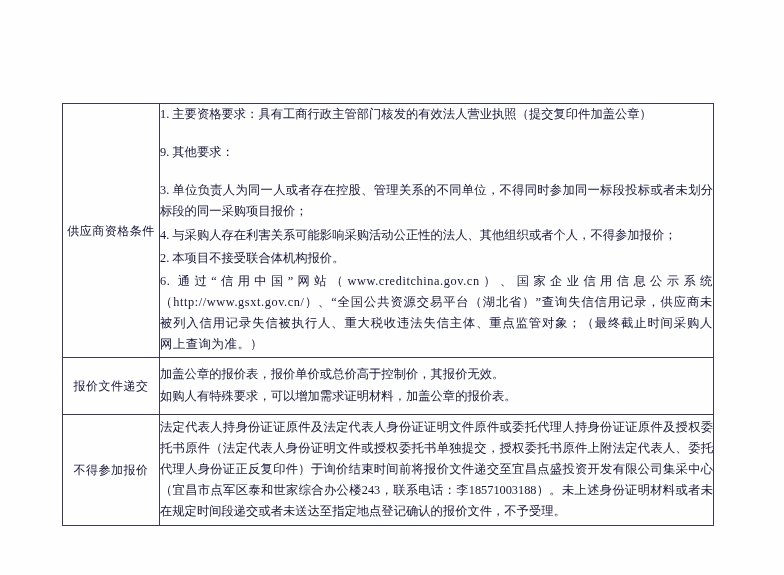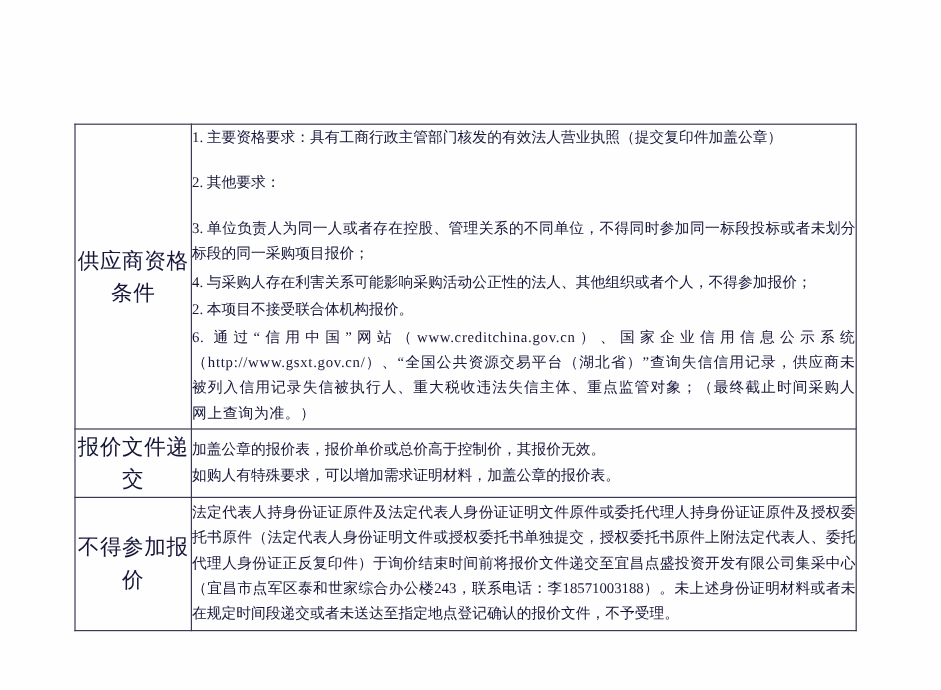--- a/index.html
+++ b/index.html
@@ -32,21 +32,21 @@
     table-layout: fixed;
   }
   .doc-table td {
     border: 1px solid #3a3a55;
     vertical-align: middle;
     padding: 0;
   }
   .label-cell {
     width: 96px;
     text-align: center;
-    font-size: 18px;
+    font-size: 12px;
     letter-spacing: 0.5px;
     color: #16163a;
     padding: 4px 2px;
     line-height: 1.5;
   }
   .content-cell {
     padding: 7px 9px 9px 9px;
     font-size: 12.3px;
     line-height: 1.72;
     color: #16163a;
@@ -79,21 +79,21 @@
 </head>
 <body>
 
 <div class="page">
   <table class="doc-table">
     <tbody>
       <tr class="row1">
         <td class="label-cell">供应商资格条件</td>
         <td class="content-cell">
           <p class="para-gap2">1. 主要资格要求：具有工商行政主管部门核发的有效法人营业执照（提交复印件加盖公章）</p>
-          <p class="para-gap2">2. 其他要求：</p>
+          <p class="para-gap2">9. 其他要求：</p>
           <p>3. 单位负责人为同一人或者存在控股、管理关系的不同单位，不得同时参加同一标段投标或者未划分标段的同一采购项目报价；</p>
           <p>4. 与采购人存在利害关系可能影响采购活动公正性的法人、其他组织或者个人，不得参加报价；</p>
           <p>2. 本项目不接受联合体机构报价。</p>
           <p class="mono-ish">6. 通过“信用中国”网站（www.creditchina.gov.cn）、国家企业信用信息公示系统（http://www.gsxt.gov.cn/）、“全国公共资源交易平台（湖北省）”查询失信信用记录，供应商未被列入信用记录失信被执行人、重大税收违法失信主体、重点监管对象；（最终截止时间采购人网上查询为准。）</p>
         </td>
       </tr>
       <tr class="row2">
         <td class="label-cell">报价文件递交</td>
         <td class="content-cell cell-r2">
           <p class="tight">加盖公章的报价表，报价单价或总价高于控制价，其报价无效。</p>

